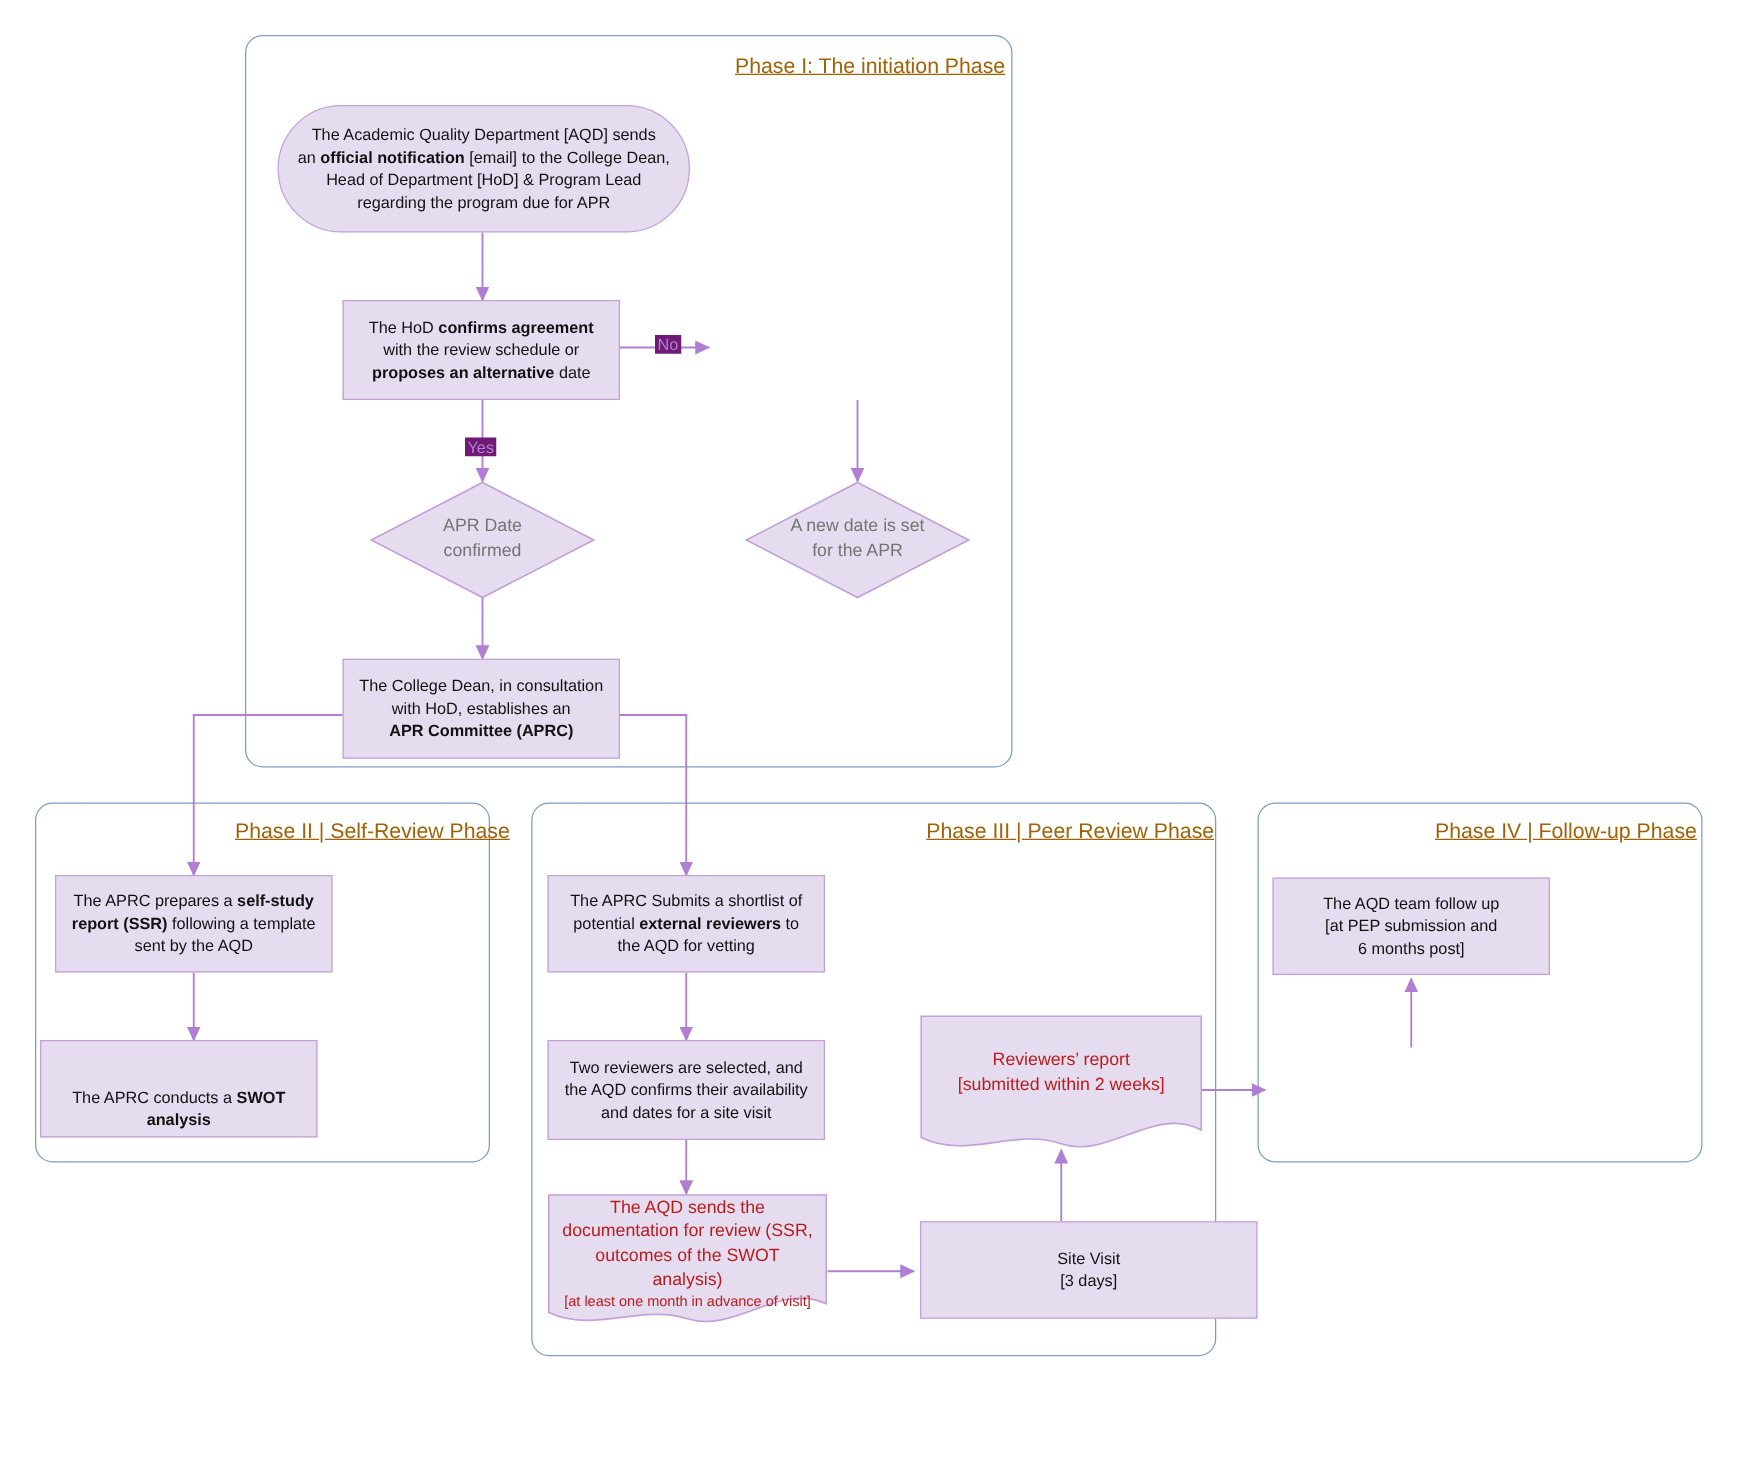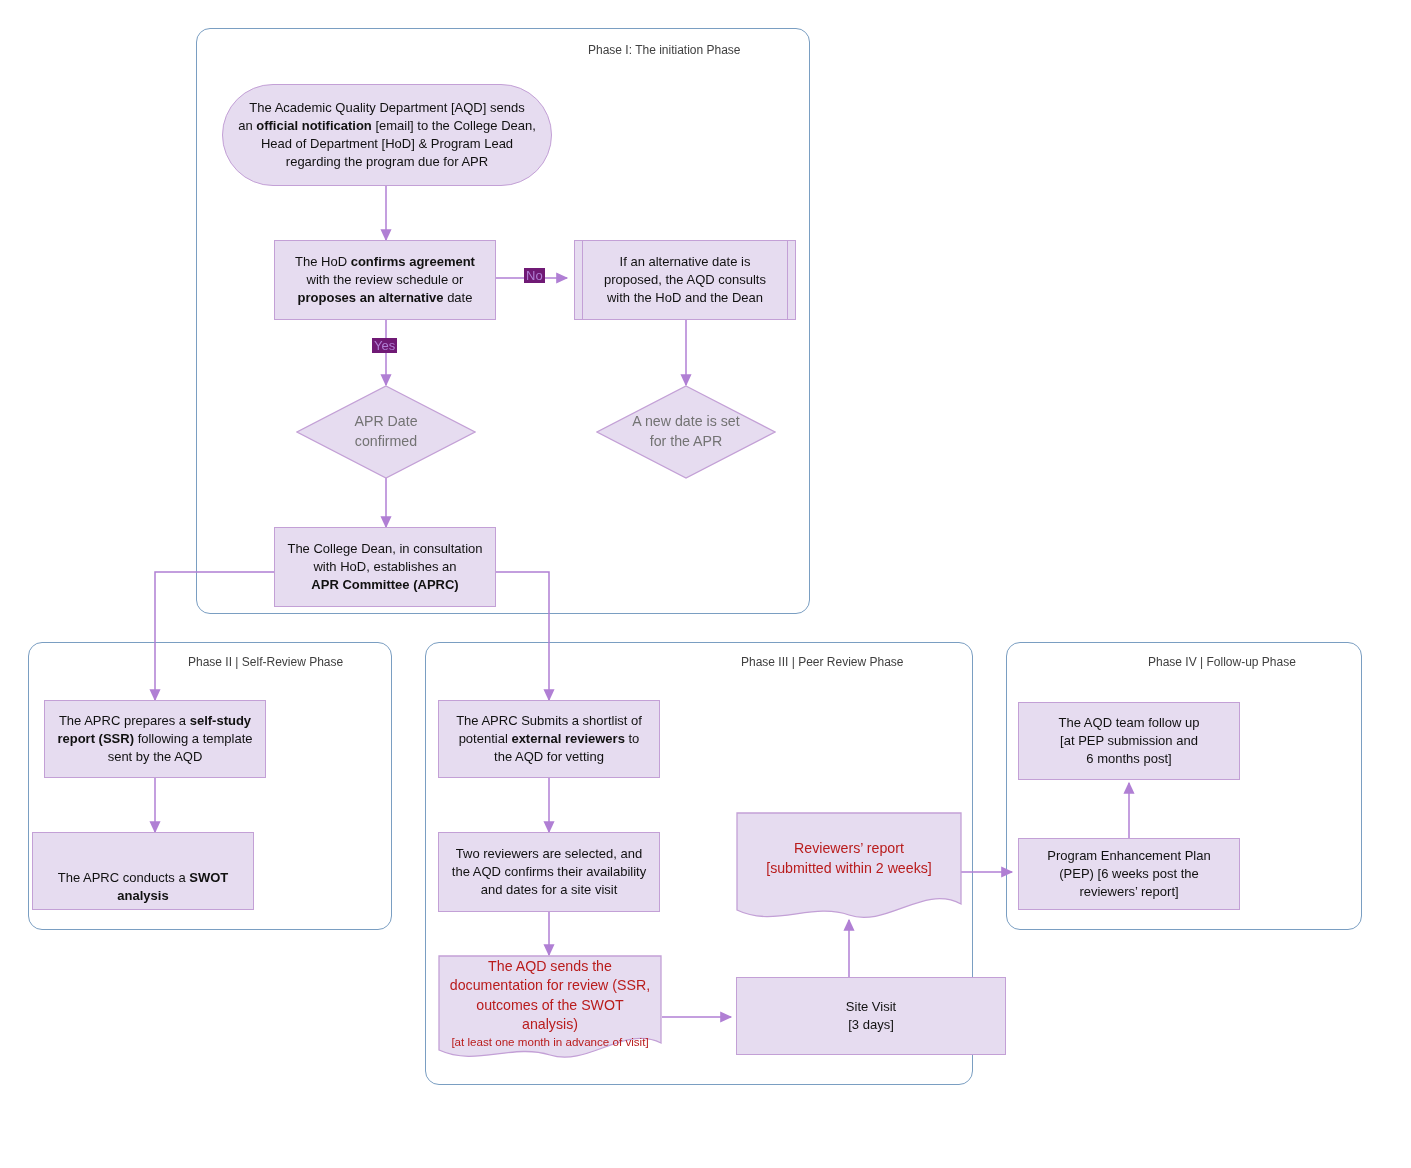--- a/index.html
+++ b/index.html
@@ -20,24 +20,25 @@
   
   .phase-box {
     position: absolute;
     border: 1.6px solid #7a9ec2;
     border-radius: 14px;
     background: transparent;
     box-sizing: border-box;
   }
   .phase-title {
     position: absolute;
-    font-size: 12px;
-    color: #404040;
+    font-size: 17px;
+    color: #a16207;
     white-space: nowrap;
     font-family: "Liberation Sans", sans-serif;
+    text-decoration: underline;
   }
   
   .node {
     position: absolute;
     box-sizing: border-box;
     background: #e6dcf0;
     border: 1.3px solid #c3a0d6;
     display: flex;
     align-items: center;
     justify-content: center;
@@ -170,47 +171,40 @@
       <path d="M662,1017 L731,1017"></path>
 
       <path d="M849,977 L849,920"></path>
 
       <path d="M960,872 L1012,872"></path>
 
       <path d="M1129,838 L1129,783"></path>
     </g>
   </svg>
 
-  <div class="edge-label" style="left:372px; top:338px;">Yes</div>
+  <div class="edge-label" style="left:372px; top:350px;">Yes</div>
   <div class="edge-label" style="left:524px; top:268px;">No</div>
 
   <div class="node stadium" style="left:222px; top:84px; width:330px; height:102px;">
     <span class="txt">
       <span>The Academic Quality Department [AQD] sends</span><br>
       <span>an </span><b>official notification</b><span> [email] to the College Dean,</span><br>
       <span>Head of Department [HoD] &amp; Program Lead</span><br>
       <span>regarding the program due for APR</span>
     </span>
   </div>
 
   <div class="node" style="left:274px; top:240px; width:222px; height:80px;">
     <span class="txt">
       <span>The HoD </span><b>confirms agreement</b><br>
       <span>with the review schedule or</span><br>
       <b>proposes an alternative</b><span> date</span>
     </span>
   </div>
 
-  <div class="node subprocess" style="left:574px; top:240px; width:222px; height:80px;">
-    <span class="txt">
-      <span>If an alternative date is</span><br>
-      <span>proposed, the AQD consults</span><br>
-      <span>with the HoD and the Dean</span>
-    </span>
-  </div>
 
   <div class="diamond-wrap" style="left:296px; top:385px; width:180px; height:94px;">
     <svg width="180" height="94" viewBox="0 0 180 94" xmlns="http://www.w3.org/2000/svg">
       <polygon points="90,1 179,47 90,93 1,47" fill="#e6dcf0" stroke="#c3a0d6" stroke-width="1.3"></polygon>
     </svg>
     <div class="diamond-label">
       <span>
         <span>APR Date</span><br>
         <span>confirmed</span>
       </span>
@@ -302,21 +296,14 @@
   </div>
 
   <div class="node" style="left:1018px; top:702px; width:222px; height:78px;">
     <span class="txt">
       <span>The AQD team follow up</span><br>
       <span>[at PEP submission and</span><br>
       <span>6 months post]</span>
     </span>
   </div>
 
-  <div class="node" style="left:1018px; top:838px; width:222px; height:72px;">
-    <span class="txt">
-      <span>Program Enhancement Plan</span><br>
-      <span>(PEP) [6 weeks post the</span><br>
-      <span>reviewers’ report]</span>
-    </span>
-  </div>
 
 </div>
 
 </body></html>

